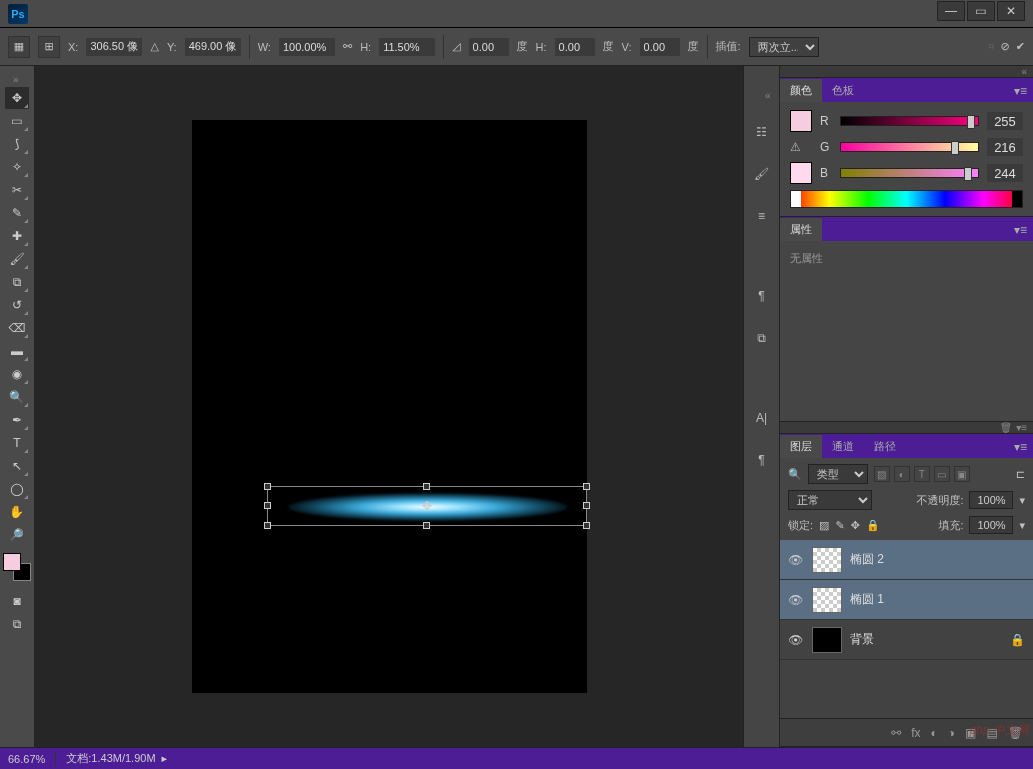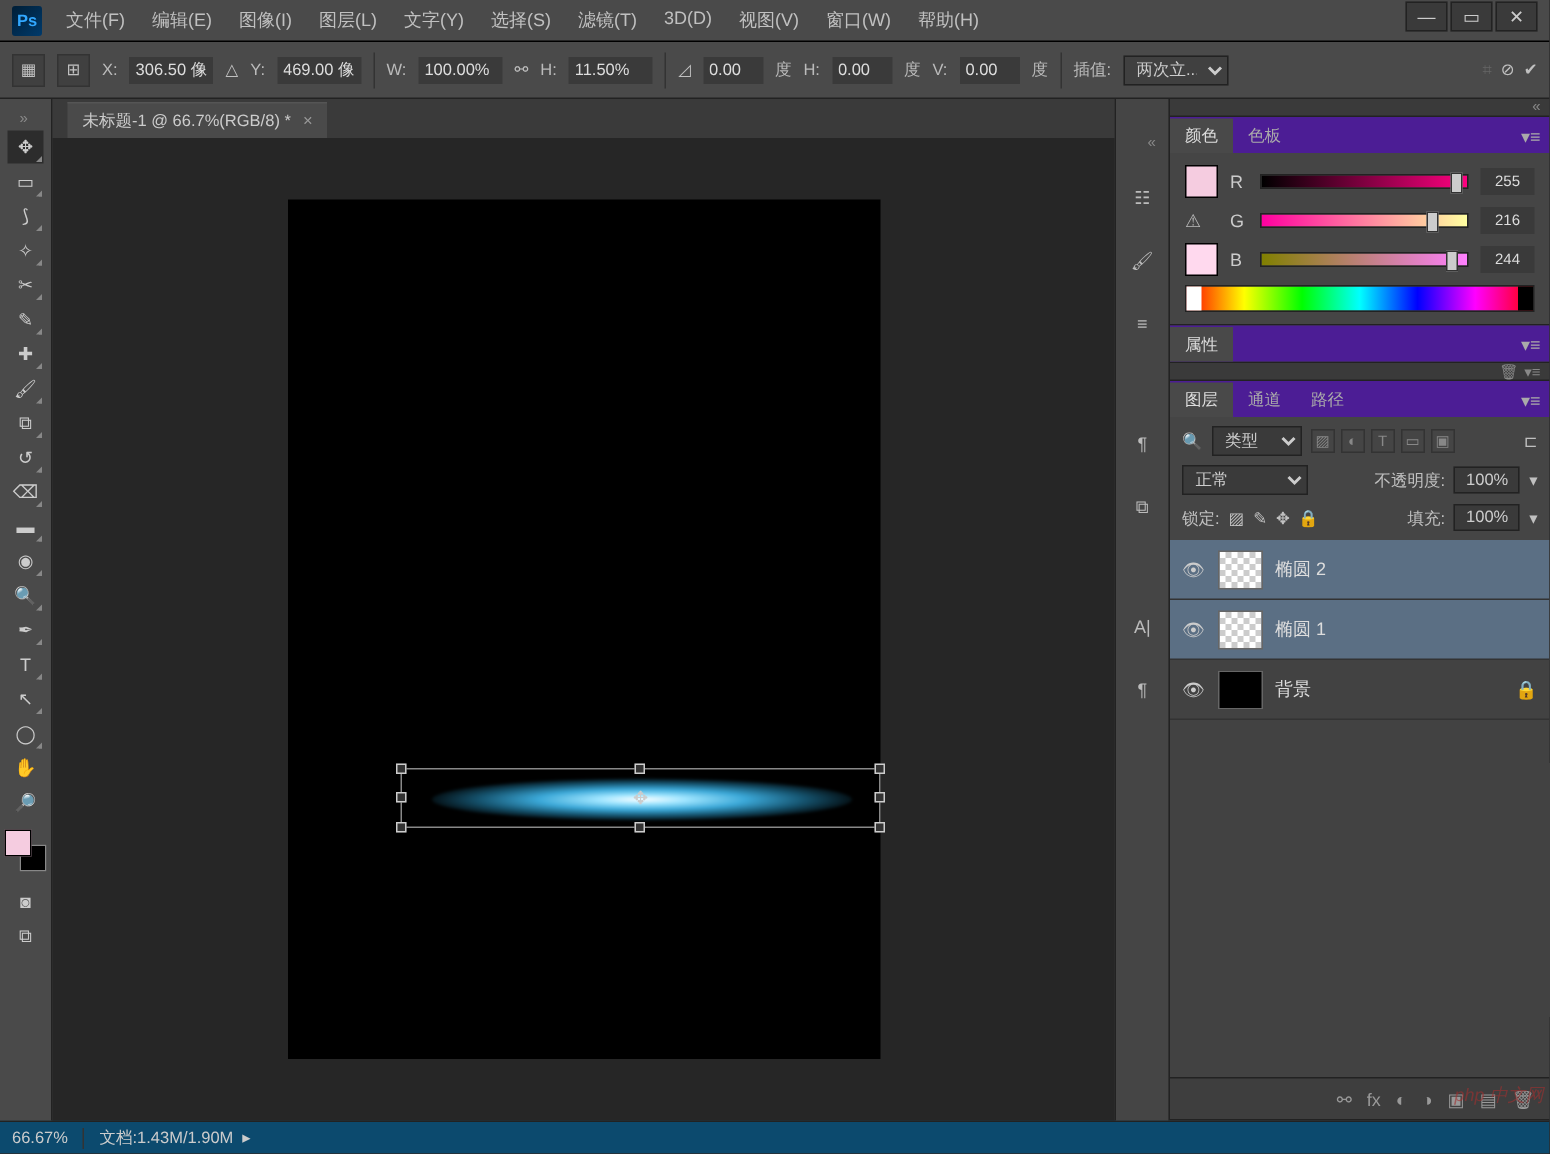--- a/index.html
+++ b/index.html
@@ -48,21 +48,21 @@
 .panel-menu { margin-left:auto; padding:4px 6px; color:#aaa;}
 .color-panel-body { padding:8px 10px;}
 .slider-row { display:flex; align-items:center; gap:8px; margin-bottom:6px;}
 .slider-swatch { width:22px; height:22px; border:1px solid #000;}
 .slider-label { width:12px; color:#ccc;}
 .slider-track { flex:1; height:10px; position:relative; border:1px solid #222;}
 .slider-r { background:linear-gradient(to right,#000,#ff0080);}
 .slider-g { background:linear-gradient(to right,#ff00a0,#ffffa0);}
 .slider-b { background:linear-gradient(to right,#808000,#ff80ff);}
 .slider-thumb { position:absolute; top:-2px; width:8px; height:14px; background:#ccc; border:1px solid #333;}
-.slider-val { width:36px; height:18px; background:#3a3a3a; color:#ddd; border:none; font-size:10px; text-align:center;}
+.slider-val { width:36px; height:18px; background:#3a3a3a; color:#ddd; border:none; font-size:13px; text-align:center;}
 .spectrum { margin-top:6px; height:18px; background:linear-gradient(to right, #ff0000,#ffff00,#00ff00,#00ffff,#0000ff,#ff00ff,#ff0000); position:relative; border:1px solid #222;}
 .spectrum::before{content:'';position:absolute;left:0;top:0;width:10px;height:100%;background:#fff;}
 .spectrum::after{content:'';position:absolute;right:0;top:0;width:10px;height:100%;background:#000;}
 .props-body { padding:10px; color:#999; font-size:11px; min-height:180px;}
 .layers-panel { flex:1; display:flex; flex-direction:column;}
 .layers-controls { padding:6px 8px; display:flex; flex-direction:column; gap:6px; font-size:11px;}
 .row-flex { display:flex; align-items:center; gap:6px;}
 .mini-select { background:#3a3a3a; border:1px solid #222; color:#ccc; font-size:11px; height:20px; padding:0 4px;}
 .pct-input { width:44px; height:18px; background:#3a3a3a; border:1px solid #222; color:#ccc; font-size:11px; text-align:center;}
 .layer-filter-icons { display:flex; gap:4px; align-items:center;}
@@ -70,44 +70,31 @@
 .layer-list { flex:1; overflow:auto; background:#424242;}
 .layer-row { height:40px; display:flex; align-items:center; gap:8px; padding:0 8px; border-bottom:1px solid #333;}
 .layer-row.selected { background:#5b6f84;}
 .layer-row.bg-locked { background:#424242;}
 .eye { width:16px; color:#ccc;}
 .layer-thumb { width:30px; height:26px; border:1px solid #666; background:repeating-conic-gradient(#ccc 0 25%,#fff 0 50%) 0 0/8px 8px;}
 .layer-thumb.black { background:#000;}
 .layer-name { color:#ddd; font-size:12px;}
 .layer-lock { margin-left:auto; color:#aaa;}
 .panel-footer { height:28px; background:#3e3e3e; border-top:1px solid #222; display:flex; align-items:center; justify-content:flex-end; gap:10px; padding:0 10px; color:#999;}
-.statusbar { height:22px; background:#0c4a6e; border-top:1px solid #222; display:flex; align-items:center; font-size:11px; color:#ccc; padding:0 8px;}
+.statusbar { height:22px; background:#4c1d95; border-top:1px solid #222; display:flex; align-items:center; font-size:11px; color:#ccc; padding:0 8px;}
 .status-sep { width:1px; height:14px; background:#333; margin:0 10px;}
 .watermark { position:absolute; right:4px; bottom:30px; color:#a03030; font-size:12px; font-style:italic; opacity:0.6;}
 .collapse-arrows{ width:20px; height:14px; color:#888; padding:2px 6px; font-size:10px;}
 .top-small-bar{ height:12px; background:#3a3a3a; border-bottom:1px solid #222; display:flex; justify-content:flex-end; padding-right:6px; color:#888; font-size:10px;}
 </style>
 </head>
 <body>
 
 <div class="topbar">
   <div class="ps-logo">Ps</div>
-  <div class="menu">
-    <div class="menu-item">文件(F)</div>
-    <div class="menu-item">编辑(E)</div>
-    <div class="menu-item">图像(I)</div>
-    <div class="menu-item">图层(L)</div>
-    <div class="menu-item">文字(Y)</div>
-    <div class="menu-item">选择(S)</div>
-    <div class="menu-item">滤镜(T)</div>
-    <div class="menu-item">3D(D)</div>
-    <div class="menu-item">视图(V)</div>
-    <div class="menu-item">窗口(W)</div>
-    <div class="menu-item">帮助(H)</div>
-  </div>
   <div class="window-controls">
     <div class="wc">—</div>
     <div class="wc">▭</div>
     <div class="wc">✕</div>
   </div>
 </div>
 
 <div class="optionsbar">
   <div class="opt-icon">▦</div>
   <div class="opt-icon">⊞</div>
@@ -168,26 +155,20 @@
     <div class="tool">🔎</div>
     <div class="color-swatches">
       <div class="swatch-bg"></div>
       <div class="swatch-fg"></div>
     </div>
     <div class="tool" style="margin-top:8px">◙</div>
     <div class="tool">⧉</div>
   </div>
 
   <div class="canvas-area">
-    <div class="doc-tabs">
-      <div class="doc-tab">
-        <span>未标题-1 @ 66.7%(RGB/8) *</span>
-        <span class="close-x">×</span>
-      </div>
-    </div>
     <div class="canvas-viewport">
       <div class="document"></div>
       <div class="transform-box">
         <div class="ellipse-glow"></div>
         <div class="handle h-tl"></div>
         <div class="handle h-tm"></div>
         <div class="handle h-tr"></div>
         <div class="handle h-ml"></div>
         <div class="handle h-mr"></div>
         <div class="handle h-bl"></div>
@@ -249,20 +230,21 @@
         </div>
         <div class="spectrum"></div>
       </div>
     </div>
 
     <div class="panel">
       <div class="panel-tabs">
         <div class="panel-tab active">属性</div>
         <div class="panel-menu">▾≡</div>
       </div>
+      <div class="props-body">无属性</div>
     </div>
 
     <div class="top-small-bar" style="justify-content:flex-end;">
         <span style="margin-right:4px;">🗑</span>
         <span>▾≡</span>
       </div>
 
     <div class="panel layers-panel">
       <div class="panel-tabs">
         <div class="panel-tab active">图层</div>

